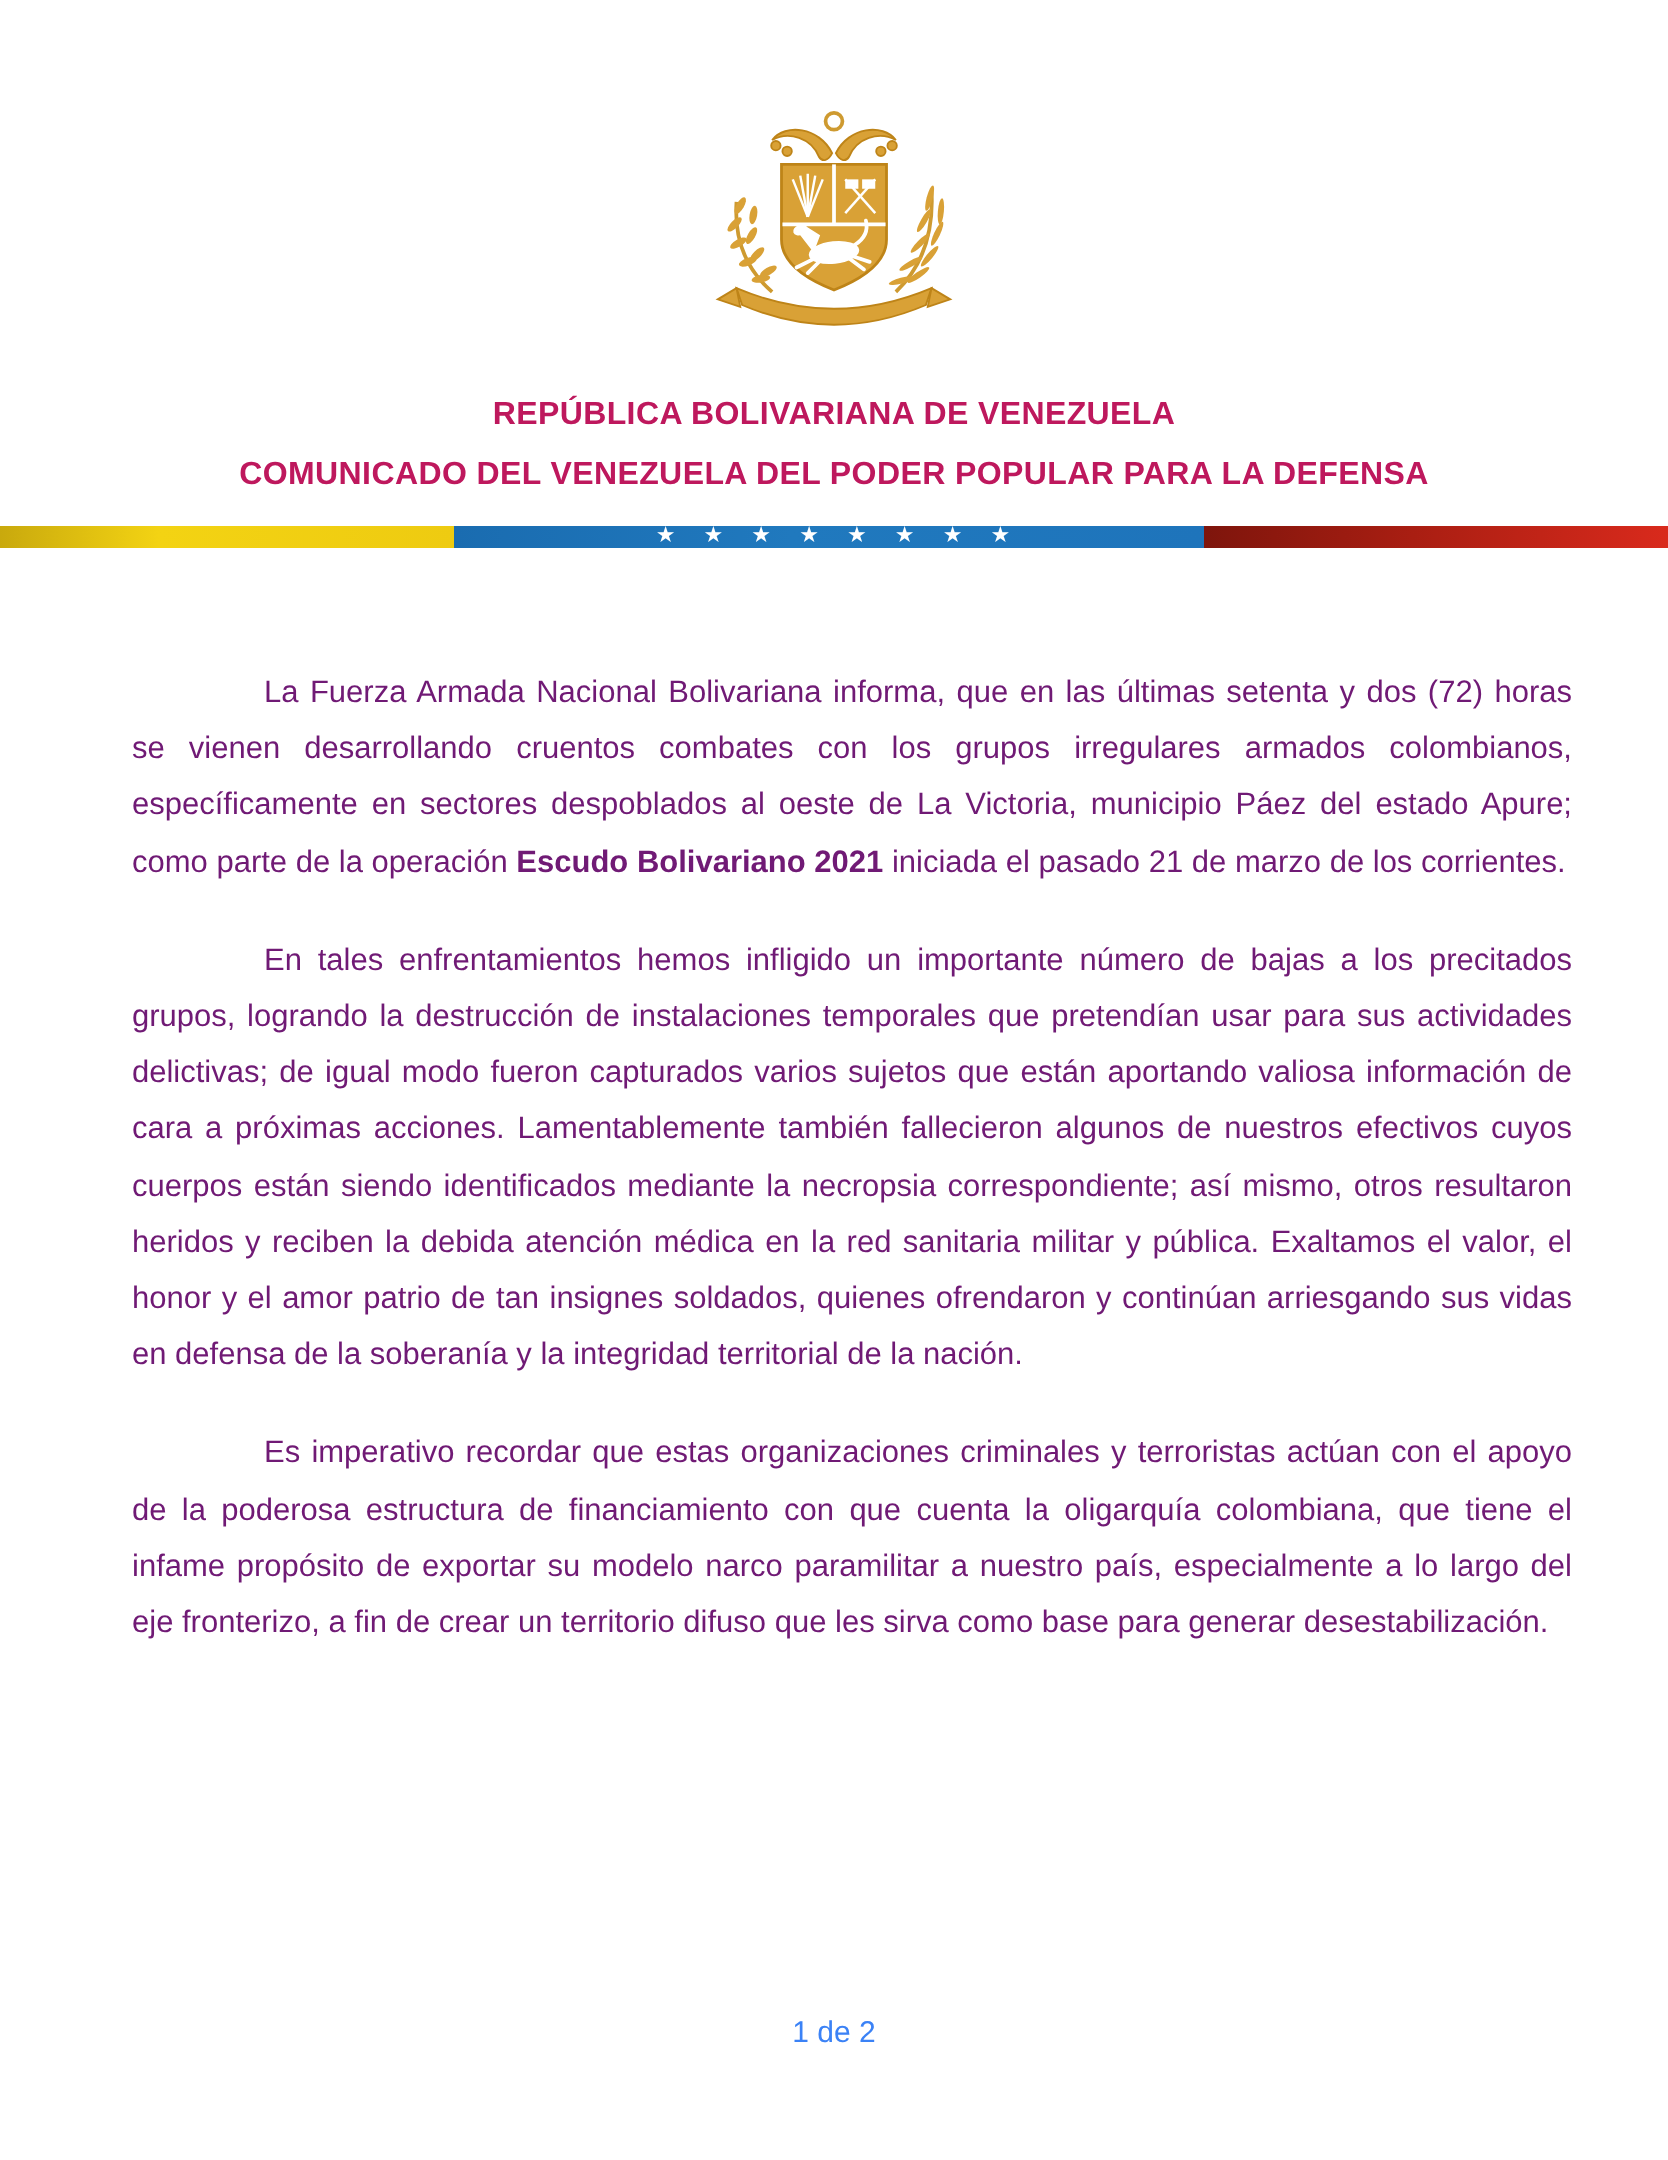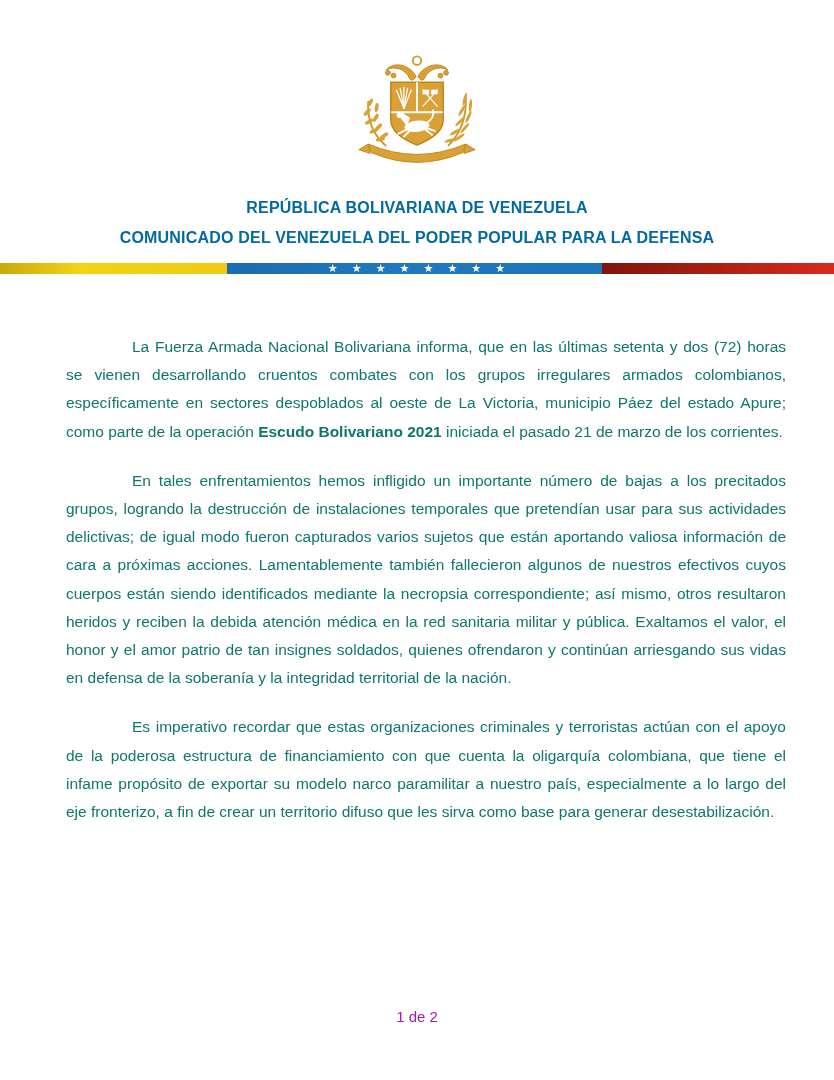--- a/index.html
+++ b/index.html
@@ -3,21 +3,21 @@
 <meta charset="utf-8">
 <style>
   html,body{margin:0;padding:0;background:#ffffff;}
   .page{
     position:relative;width:834px;height:1080px;background:#ffffff;
     font-family:"Liberation Sans",sans-serif;color:#1f1f1f;overflow:hidden;
   }
   .emblem{position:absolute;top:54px;left:50%;transform:translateX(-50%);}
   .heading{
     position:absolute;left:0;width:834px;text-align:center;
-    font-weight:bold;font-size:16px;letter-spacing:.2px;color:#0369a1;
+    font-weight:bold;font-size:16px;letter-spacing:.2px;color:#be185d;
   }
   .heading.h1{top:199px;}
   .heading.h2{top:229px;}
   .band{
     position:absolute;top:263px;left:0;width:834px;height:11px;
     display:flex;flex-direction:row;
   }
   .band .seg-yellow{width:227px;height:100%;
     background:linear-gradient(to right,#c9a90d,#f3d313 35%,#eecb11);}
   .band .seg-blue{width:375px;height:100%;
@@ -27,25 +27,25 @@
   .band-stars{
     position:absolute;top:262px;left:0;width:834px;height:12px;
     text-align:center;line-height:12px;font-size:11px;color:#ffffff;
     letter-spacing:1px;word-spacing:9px;pointer-events:none;
   }
   .doc-body{
     position:absolute;top:333px;left:66px;width:720px;
   }
   .doc-body p{
     margin:0 0 21px 0;text-indent:66px;text-align:justify;
-    font-size:15.5px;line-height:28.2px;color:#0f766e;
+    font-size:15.5px;line-height:28.2px;color:#701a75;
   }
   .footer{
     position:absolute;top:1008px;left:0;width:834px;text-align:center;
-    font-size:15px;color:#a21caf;
+    font-size:15px;color:#3b82f6;
   }
 </style>
 </head>
 <body>
 
 <div class="page">
 
   <div class="emblem">
     <svg width="150" height="122" viewBox="0 0 160 130" xmlns="http://www.w3.org/2000/svg">
       <g fill="none" stroke="#CE9A30" stroke-width="2">

